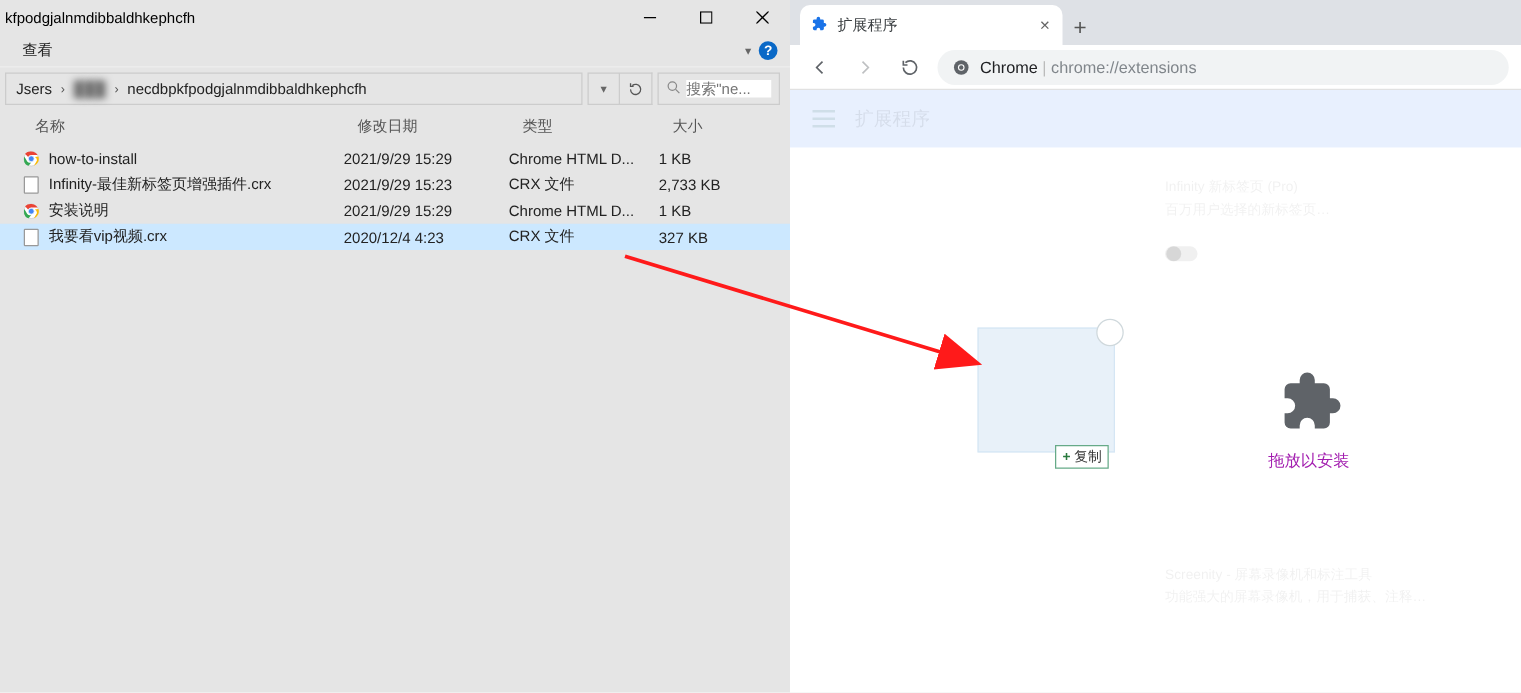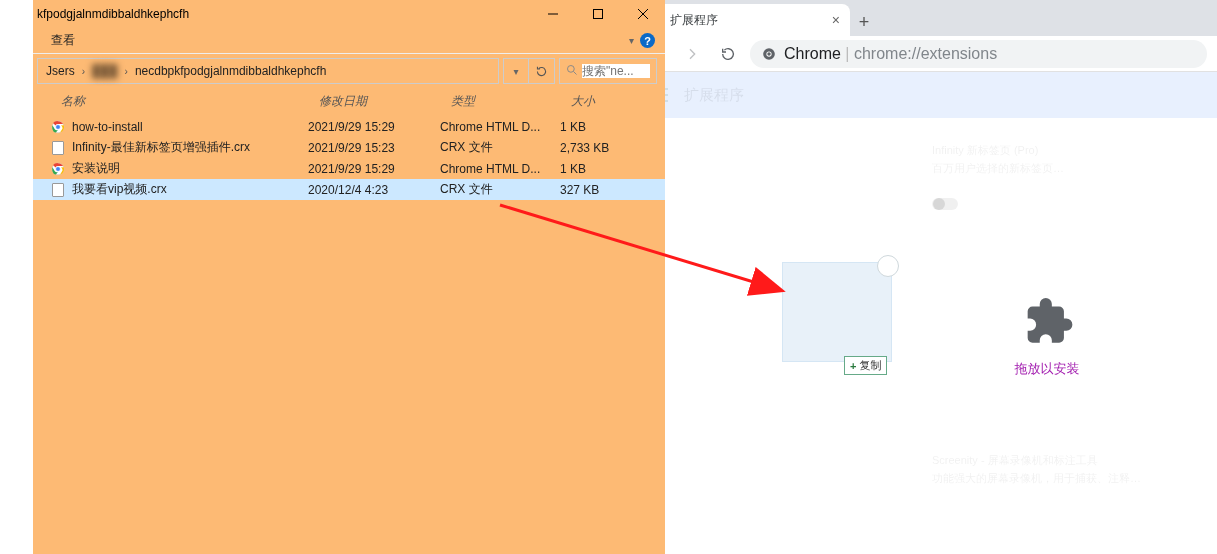--- a/index.html
+++ b/index.html
@@ -5,21 +5,21 @@
 * { margin: 0; padding: 0; box-sizing: border-box; font-family: "Segoe UI", "Microsoft YaHei", Arial, sans-serif; }
 body { width: 1217px; height: 554px; background: #fff; position: relative; overflow: hidden; font-size: 12px; color: #222; }
 
 
 .wm { position: absolute; color: rgba(0,0,0,0.06); font-weight: 700; pointer-events: none; user-select: none; z-index: 0; }
 .wm .big { font-size: 34px; letter-spacing: 2px; display: block; line-height: 1; }
 .wm .sm  { font-size: 16px; letter-spacing: 4px; display: block; }
 .wm .dot { display: inline-block; width: 22px; height: 22px; border-radius: 50%; background: rgba(0,0,0,0.05); vertical-align: middle; margin-right: 4px; }
 
 
-.explorer { position: absolute; left: 0; top: 0; width: 632px; height: 554px; background: #fdba74; z-index: 2; margin-left: 33px; }
+.explorer { position: absolute; left: 0; top: 0; width: 632px; height: 554px; background: #e5e5e5; z-index: 2; }
 .exp-titlebar { height: 28px; display: flex; align-items: center; justify-content: space-between; padding-left: 4px; }
 .exp-title { font-size: 12px; color: #000; white-space: nowrap; overflow: hidden; }
 .win-btns { display: flex; height: 28px; }
 .win-btn { width: 45px; display: flex; align-items: center; justify-content: center; color: #333; }
 .win-btn svg { width: 10px; height: 10px; }
 
 .exp-menu { height: 26px; display: flex; align-items: center; justify-content: space-between; padding: 0 10px 0 18px; border-bottom: 1px solid #eee; }
 .exp-menu-left { display: flex; gap: 14px; }
 .exp-menu-item { color: #222; }
 .exp-menu-right { display: flex; align-items: center; gap: 6px; }
@@ -37,21 +37,21 @@
 .search-box { width: 98px; height: 26px; border: 1px solid #ccc; display: flex; align-items: center; padding: 0 6px; gap: 4px; color: #777; }
 .search-box input { border: none; outline: none; width: 100%; font-size: 12px; color: #555; }
 
 .exp-list { position: relative; }
 .exp-header { display: flex; height: 28px; align-items: center; border-bottom: 1px solid transparent; color: #555; padding-left: 20px; }
 .col { padding: 0 8px; white-space: nowrap; overflow: hidden; text-overflow: ellipsis; }
 .c-name { width: 258px; }
 .c-date { width: 132px; }
 .c-type { width: 120px; }
 .c-size { width: 72px; text-align: left; }
-.exp-header .col { border-right: 1px solid rgba(0,0,0,0); font-style: italic; }
+.exp-header .col { border-right: 1px solid rgba(0,0,0,0); }
 
 .exp-row { display: flex; height: 21px; align-items: center; padding-left: 9px; }
 .exp-row .c-name { display: flex; align-items: center; gap: 6px; }
 .exp-row.sel { background: #cce8ff; }
 .fi { width: 16px; height: 16px; display: inline-flex; align-items: center; justify-content: center; }
 .fi-chrome { position: relative; }
 .fi-chrome svg { width: 14px; height: 14px; }
 .fi-file { border: 1px solid #999; background: #fff; width: 12px; height: 14px; border-radius: 1px; }
 
 
@@ -59,21 +59,21 @@
 .tabs { height: 36px; background: #dee1e6; display: flex; align-items: flex-end; padding-left: 8px; }
 .tab { height: 32px; min-width: 210px; background: #fff; border-radius: 8px 8px 0 0; display: flex; align-items: center; padding: 0 8px; gap: 8px; position: relative; }
 .tab .t-ico { color: #1a73e8; font-size: 14px; line-height: 1; }
 .tab .t-title { flex: 1; font-size: 12px; color: #3c4043; }
 .tab .t-close { color: #666; font-size: 14px; padding: 0 2px; }
 .newtab { width: 28px; height: 28px; display: flex; align-items: center; justify-content: center; color: #555; font-size: 18px; }
 
 .toolbar { height: 36px; background: #fff; border-bottom: 1px solid #e1e1e1; display: flex; align-items: center; gap: 8px; padding: 0 10px; }
 .tbtn { width: 28px; height: 28px; display: flex; align-items: center; justify-content: center; color: #5f6368; border-radius: 50%; }
 .tbtn svg { width: 16px; height: 16px; }
-.omnibox { flex: 1; height: 28px; background: #f1f3f4; border-radius: 14px; display: flex; align-items: center; padding: 0 12px; gap: 8px; color: #5f6368; font-size: 16px; }
+.omnibox { flex: 1; height: 28px; background: #f1f3f4; border-radius: 14px; display: flex; align-items: center; padding: 0 12px; gap: 8px; color: #5f6368; font-size: 13px; }
 .omnibox .secure { color: #5f6368; display: flex; align-items: center; }
 .omni-text .strong { color: #202124; }
 .omni-text .dim { color: #80868b; }
 .omni-sep { color: #bbb; }
 
 .chrome-body { position: absolute; left: 0; right: 0; top: 72px; bottom: 0; background: #fff; }
 .ext-topbar { height: 46px; background: rgba(66,133,244,0.12); display: flex; align-items: center; gap: 16px; padding: 0 18px; color: rgba(255,255,255,0.01); }
 .ham { width: 18px; height: 14px; display: flex; flex-direction: column; justify-content: space-between; opacity: .25; }
 .ham span { height: 2px; background: #8aa; }
 .ext-title { font-size: 15px; color: rgba(0,0,0,0.08); font-weight: 500; }

